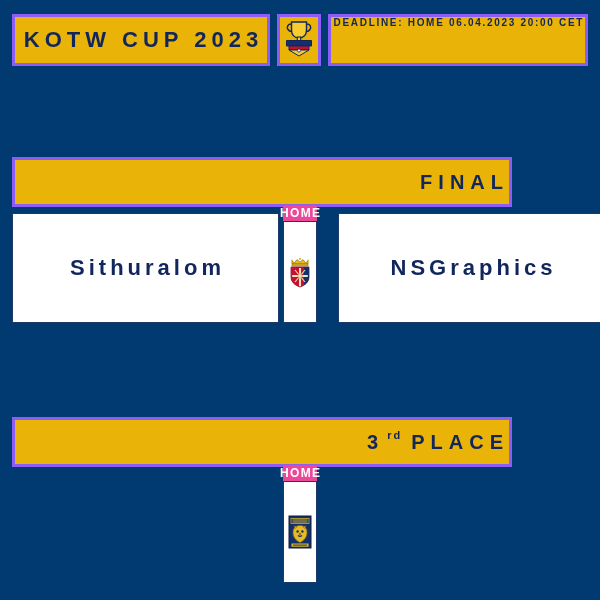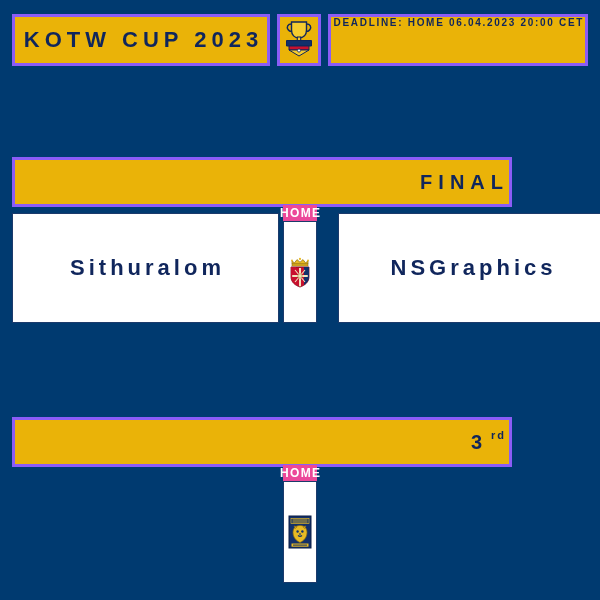--- a/index.html
+++ b/index.html
@@ -245,20 +245,21 @@
 
     <div class="team-box right">
       <span class="team-name">NSGraphics</span>
     </div>
   </div>
 
   <div class="panel round-bar" id="third-bar">
     <span class="round-label">
       <span>3</span>
         <span class="ord-sup">rd</span>
+        <span>PLACE</span>
     </span>
   </div>
 
   <div class="match-row" id="third-row">
 
     <div class="home-col">
       <div class="home-tag">HOME</div>
       <div class="home-crest-box">
         <span>
           <svg class="crest" width="24" height="34" viewBox="0 0 24 34" aria-hidden="true">

